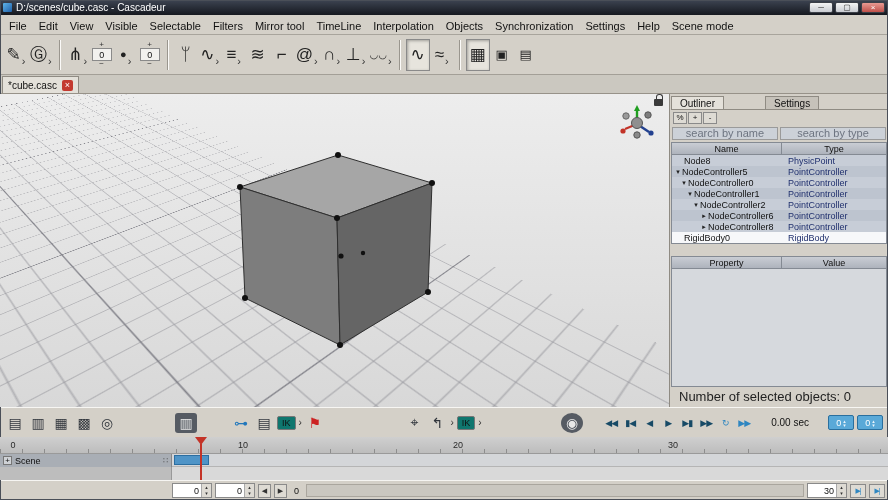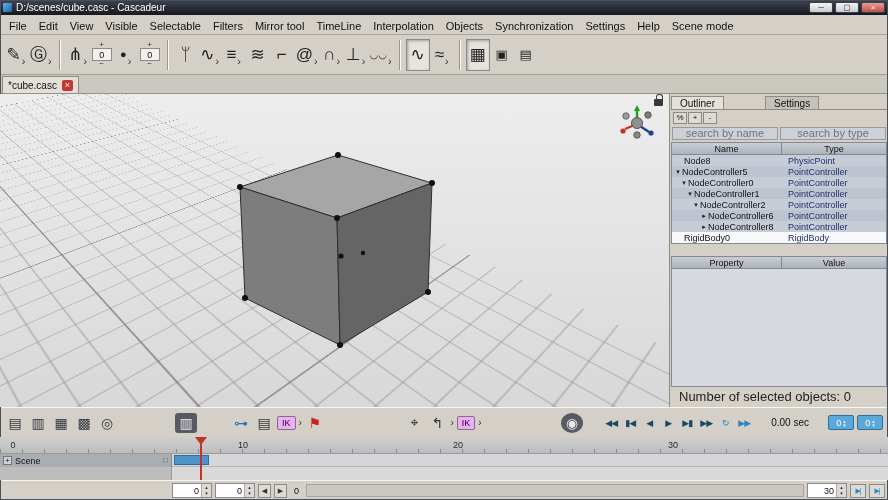--- a/index.html
+++ b/index.html
@@ -72,21 +72,21 @@
   .prop-header { margin-top:12px; }
   .prop-body { flex:none; height:118px; background:#d6d9dd; border:1px solid #848a93; border-top:none; }
   .rp-status { margin-top:auto; font-size:13px; padding:2px 8px 3px; color:#222; }
 
   
   .bottombar { flex:none; height:30px; background:#d4d0c8; border-top:1px solid #f7f6f3; display:flex; align-items:center; padding:0 5px; gap:3px; }
   .bicon { font-size:14px; color:#30353c; min-width:20px; text-align:center; }
   .bicon.blue { color:#2277bb; }
   .bicon.red { color:#c22; }
   .bicon.dark { background:#565b63; color:#e8e8e8; border-radius:3px; width:22px; height:20px; line-height:20px; }
-  .ikbox { border:1px solid #777; background:#f0abfc; font-size:9px; padding:1px 4px; border-radius:2px; }
+  .ikbox { border:1px solid #777; background:#0f766e; font-size:9px; padding:1px 4px; border-radius:2px; }
   .barr { font-size:10px; color:#333; }
   .play { font-size:9px; color:#174a66; min-width:16px; text-align:center; letter-spacing:-1px; }
   .play.blue { color:#2e86c1; }
   .time { font-size:10px; margin:0 16px; }
   .bluespin { min-width:26px; height:15px; background:#5aa9d8; border:1px solid #2a6f9e; color:#fff; font-size:9px; display:flex; align-items:center; justify-content:center; gap:2px; border-radius:2px; }
   .bluespin .ud { display:flex; flex-direction:column; font-size:5px; line-height:4px; color:#eaf4fb; }
   .spacer { flex:1; }
 
   
   .tracks { flex:none; height:43px; position:relative; display:flex; flex-direction:column; background:#c9c9c9; }

